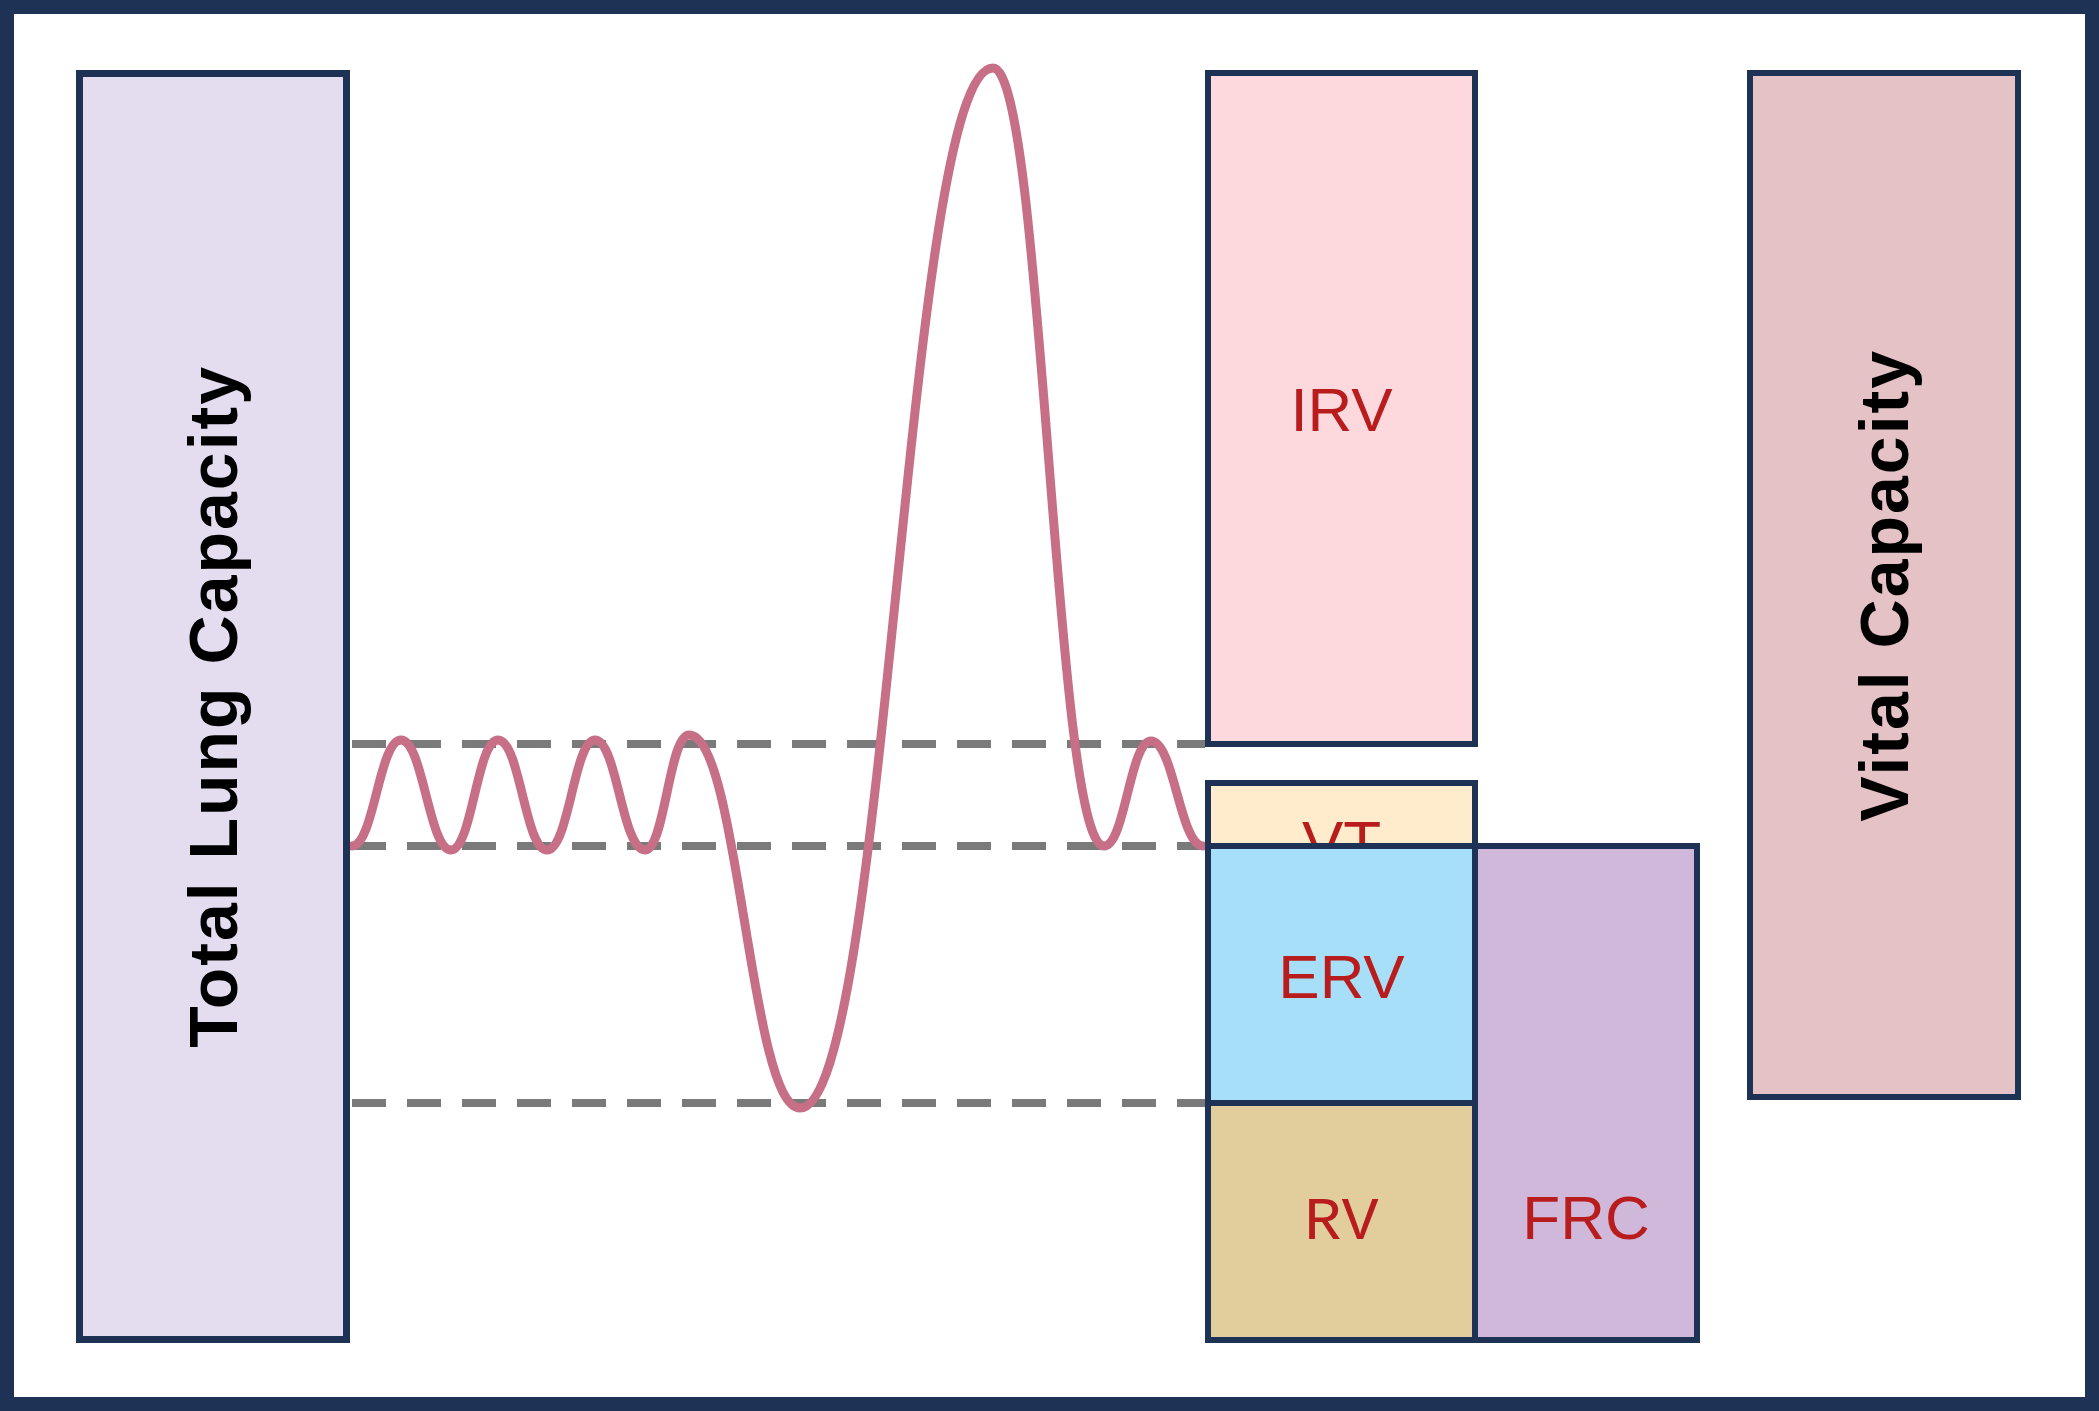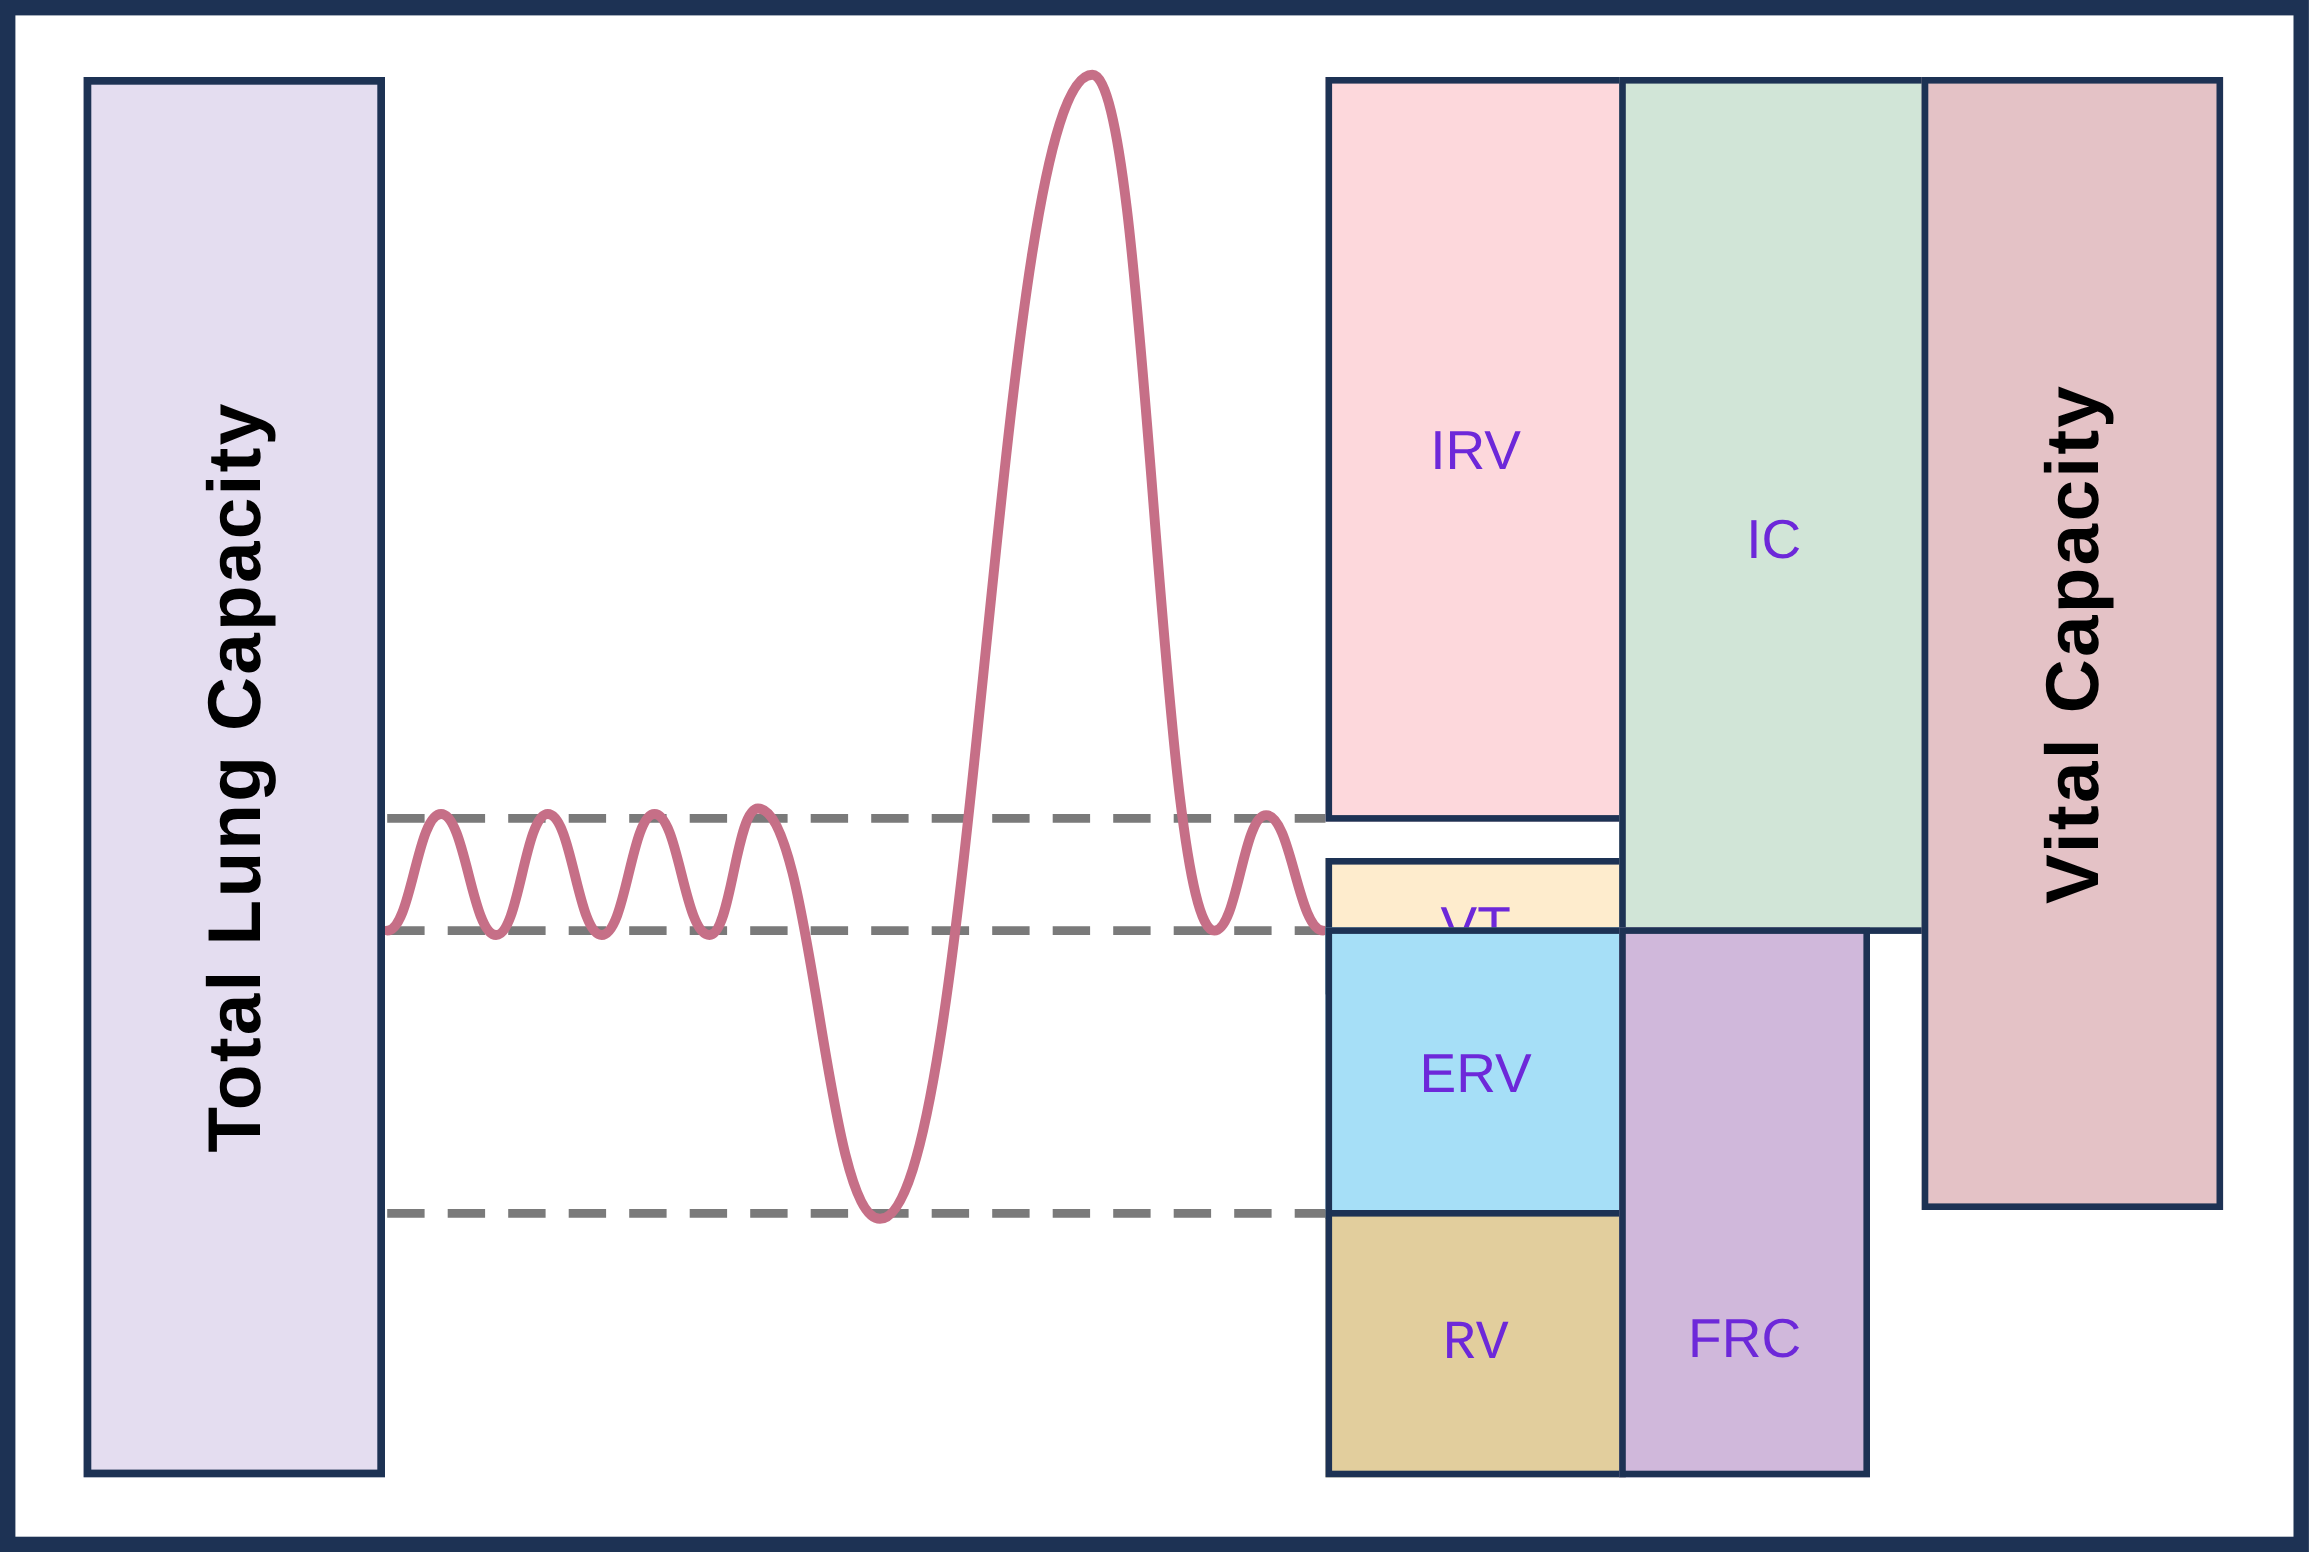--- a/index.html
+++ b/index.html
@@ -70,23 +70,23 @@
   .cell {
     position: absolute;
     border: 6px solid var(--navy);
     box-sizing: border-box;
     z-index: 2;
   }
   .cell .lbl {
     position: absolute;
     left: 50%; top: 50%;
     transform: translate(-50%, -50%);
-    font-size: 50px;
+    font-size: 62px;
     font-weight: 400;
-    color: #6d28d9;
+    color: #b91c1c;
     white-space: nowrap;
   }
   
   .irv  { left: 1205px; top:   70px; width: 273px; height:  677px; background: var(--pink); }
   .vt   { left: 1205px; top:  780px; width: 273px; height:  124px; background: var(--cream); }
   .erv  { left: 1205px; top:  843px; width: 273px; height:  265px; background: var(--blue); }
   .rv   { left: 1205px; top: 1100px; width: 273px; height:  243px; background: var(--tan); font-family: Liberation Mono, monospace; }
   .ic   { left: 1472px; top:   70px; width: 281px; height:  779px; background: var(--green); }
   .frc  { left: 1472px; top:  843px; width: 228px; height:  500px; background: var(--purple); }
   .vc   { left: 1747px; top:   70px; width: 274px; height: 1030px; background: var(--rose);
@@ -130,23 +130,20 @@
   <div class="cell vt">
     <span class="lbl">VT</span>
   </div>
   <div class="cell erv">
     <span class="lbl">ERV</span>
   </div>
   <div class="cell rv">
     <span class="lbl">RV</span>
   </div>
 
-  <div class="cell ic">
-    <span class="lbl">IC</span>
-  </div>
   <div class="cell frc">
     <span class="lbl">FRC</span>
   </div>
 
   <div class="cell vc">
     <span class="vlabel">Vital Capacity</span>
   </div>
 
 </div>
 

